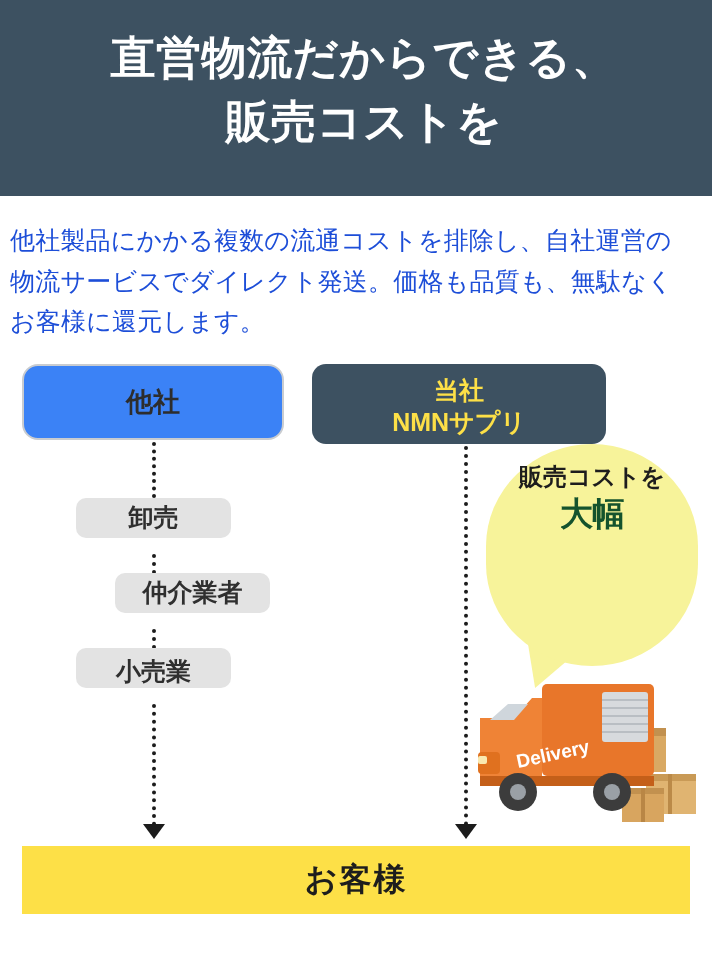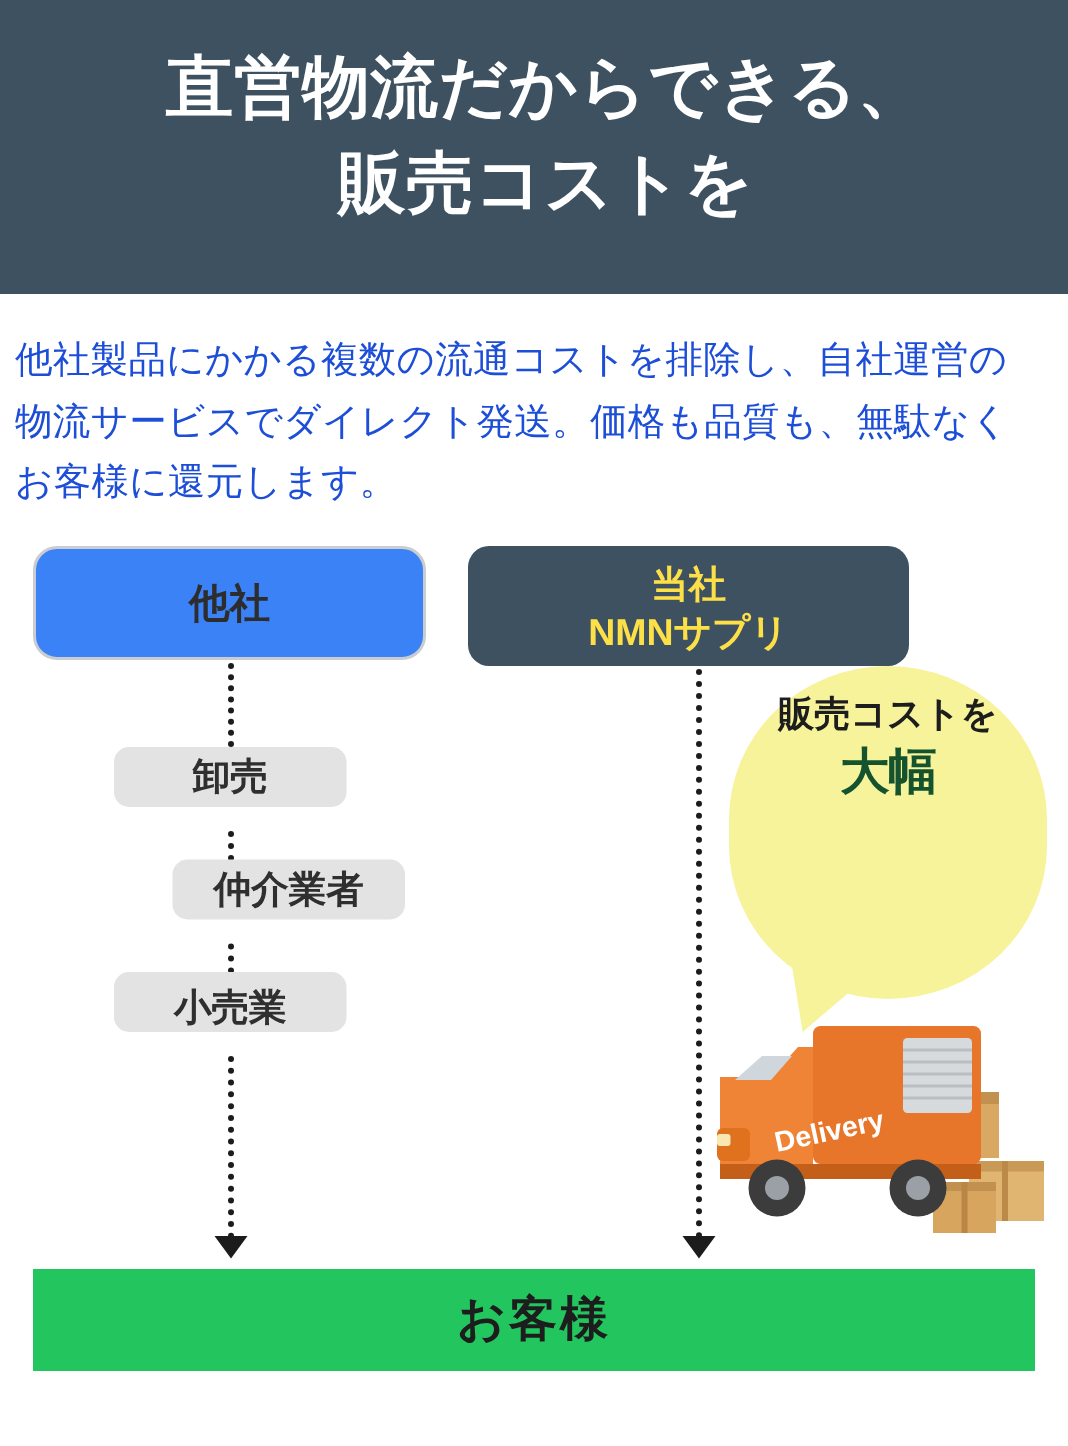--- a/index.html
+++ b/index.html
@@ -171,21 +171,21 @@
     height: 180px;
   }
 
   
   .customer-bar {
     position: absolute;
     left: 22px;
     top: 490px;
     width: 668px;
     height: 68px;
-    background: #22c55e;
+    background: #fde047;
     display: flex;
     align-items: center;
     justify-content: center;
     color: #1d1d1d;
     font-size: 32px;
     font-weight: bold;
     letter-spacing: 2px;
   }
 </style>
 </head>

